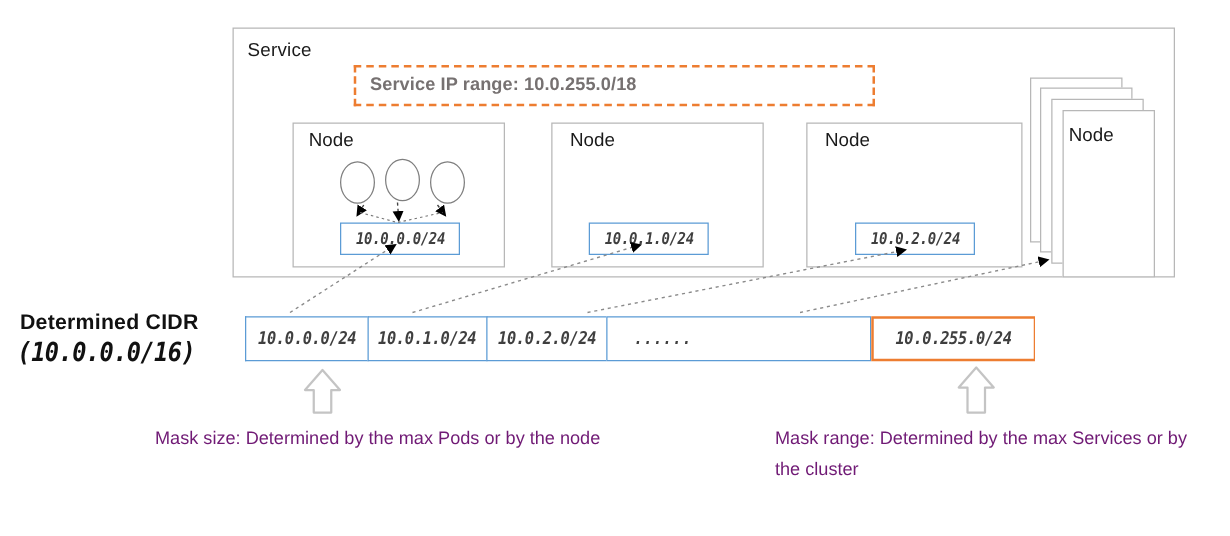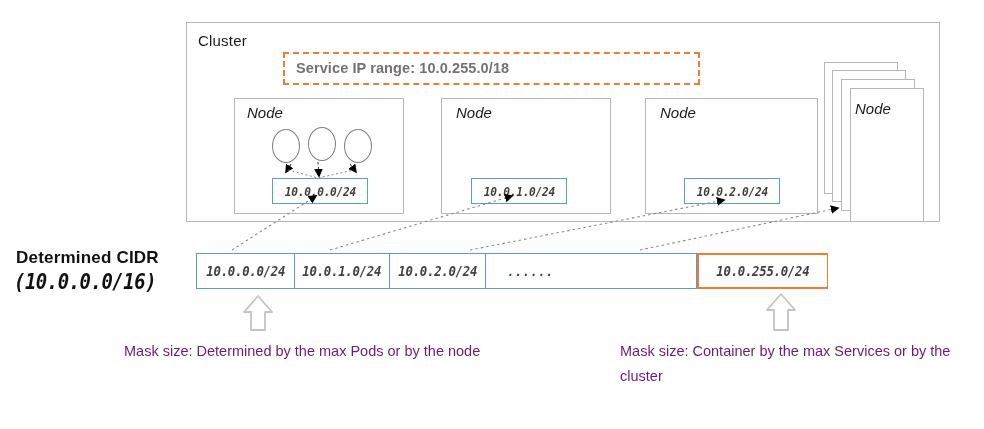--- a/index.html
+++ b/index.html
@@ -35,21 +35,21 @@
 
   
   .node{
     position:absolute;top:98px;height:116px;
     border:1.3px solid #b7b7b7;background:#ffffff;box-sizing:border-box;
   }
   .node-1{left:234px;width:170px;}
   .node-2{left:441px;width:170px;}
   .node-3{left:645px;width:173px;}
   .node-title{
-    position:absolute;font-size:15px;color:#1a1a1a;font-style:italic;
+    position:absolute;font-size:15px;color:#1a1a1a;
   }
   .nt-1{left:247px;top:104px;}
   .nt-2{left:456px;top:104px;}
   .nt-3{left:660px;top:104px;}
 
   
   .node-stack{position:absolute;left:824px;top:62px;width:112px;height:160px;}
   .stack-sheet{
     position:absolute;border:1.2px solid #b7b7b7;background:#ffffff;
     width:74px;height:132px;box-sizing:border-box;
@@ -134,21 +134,21 @@
 </style>
 </head>
 <body>
 
 <div class="stage">
 
   <div class="cidr-title">Determined CIDR</div>
   <div class="cidr-sub">(10.0.0.0/16)</div>
 
   <div class="cluster-box"></div>
-  <div class="cluster-label">Cluster</div>
+  <div class="cluster-label">Service</div>
 
   <div class="service-range"></div>
   <div class="service-range-text">Service IP range: 10.0.255.0/18</div>
 
   <div class="node node-1"></div>
   <div class="node-title nt-1">Node</div>
   <div class="pod pod-1"></div>
   <div class="pod pod-2"></div>
   <div class="pod pod-3"></div>
   <div class="cidr-chip chip-1">
@@ -187,21 +187,21 @@
     </div>
     <div class="seg seg-dots">
       <span>......</span>
     </div>
     <div class="seg seg-svc">
       <span>10.0.255.0/24</span>
     </div>
   </div>
 
   <div class="caption caption-left">Mask size: Determined by the max Pods or by the node</div>
-  <div class="caption caption-right">Mask size: Container by the max Services or by the cluster</div>
+  <div class="caption caption-right">Mask range: Determined by the max Services or by the cluster</div>
 
   <svg class="overlay" viewBox="0 0 984 429">
     <defs>
       <marker id="tri" markerWidth="9" markerHeight="9" refX="6.5" refY="4" orient="auto">
         <path d="M0,0 L8,4 L0,8 z" fill="#000000"></path>
       </marker>
     </defs>
 
     <g>
       <path d="M318,162 L319,176" stroke="#444" stroke-width="1.1" stroke-dasharray="2.5,2.5" fill="none" marker-end="url(#tri)"></path>

